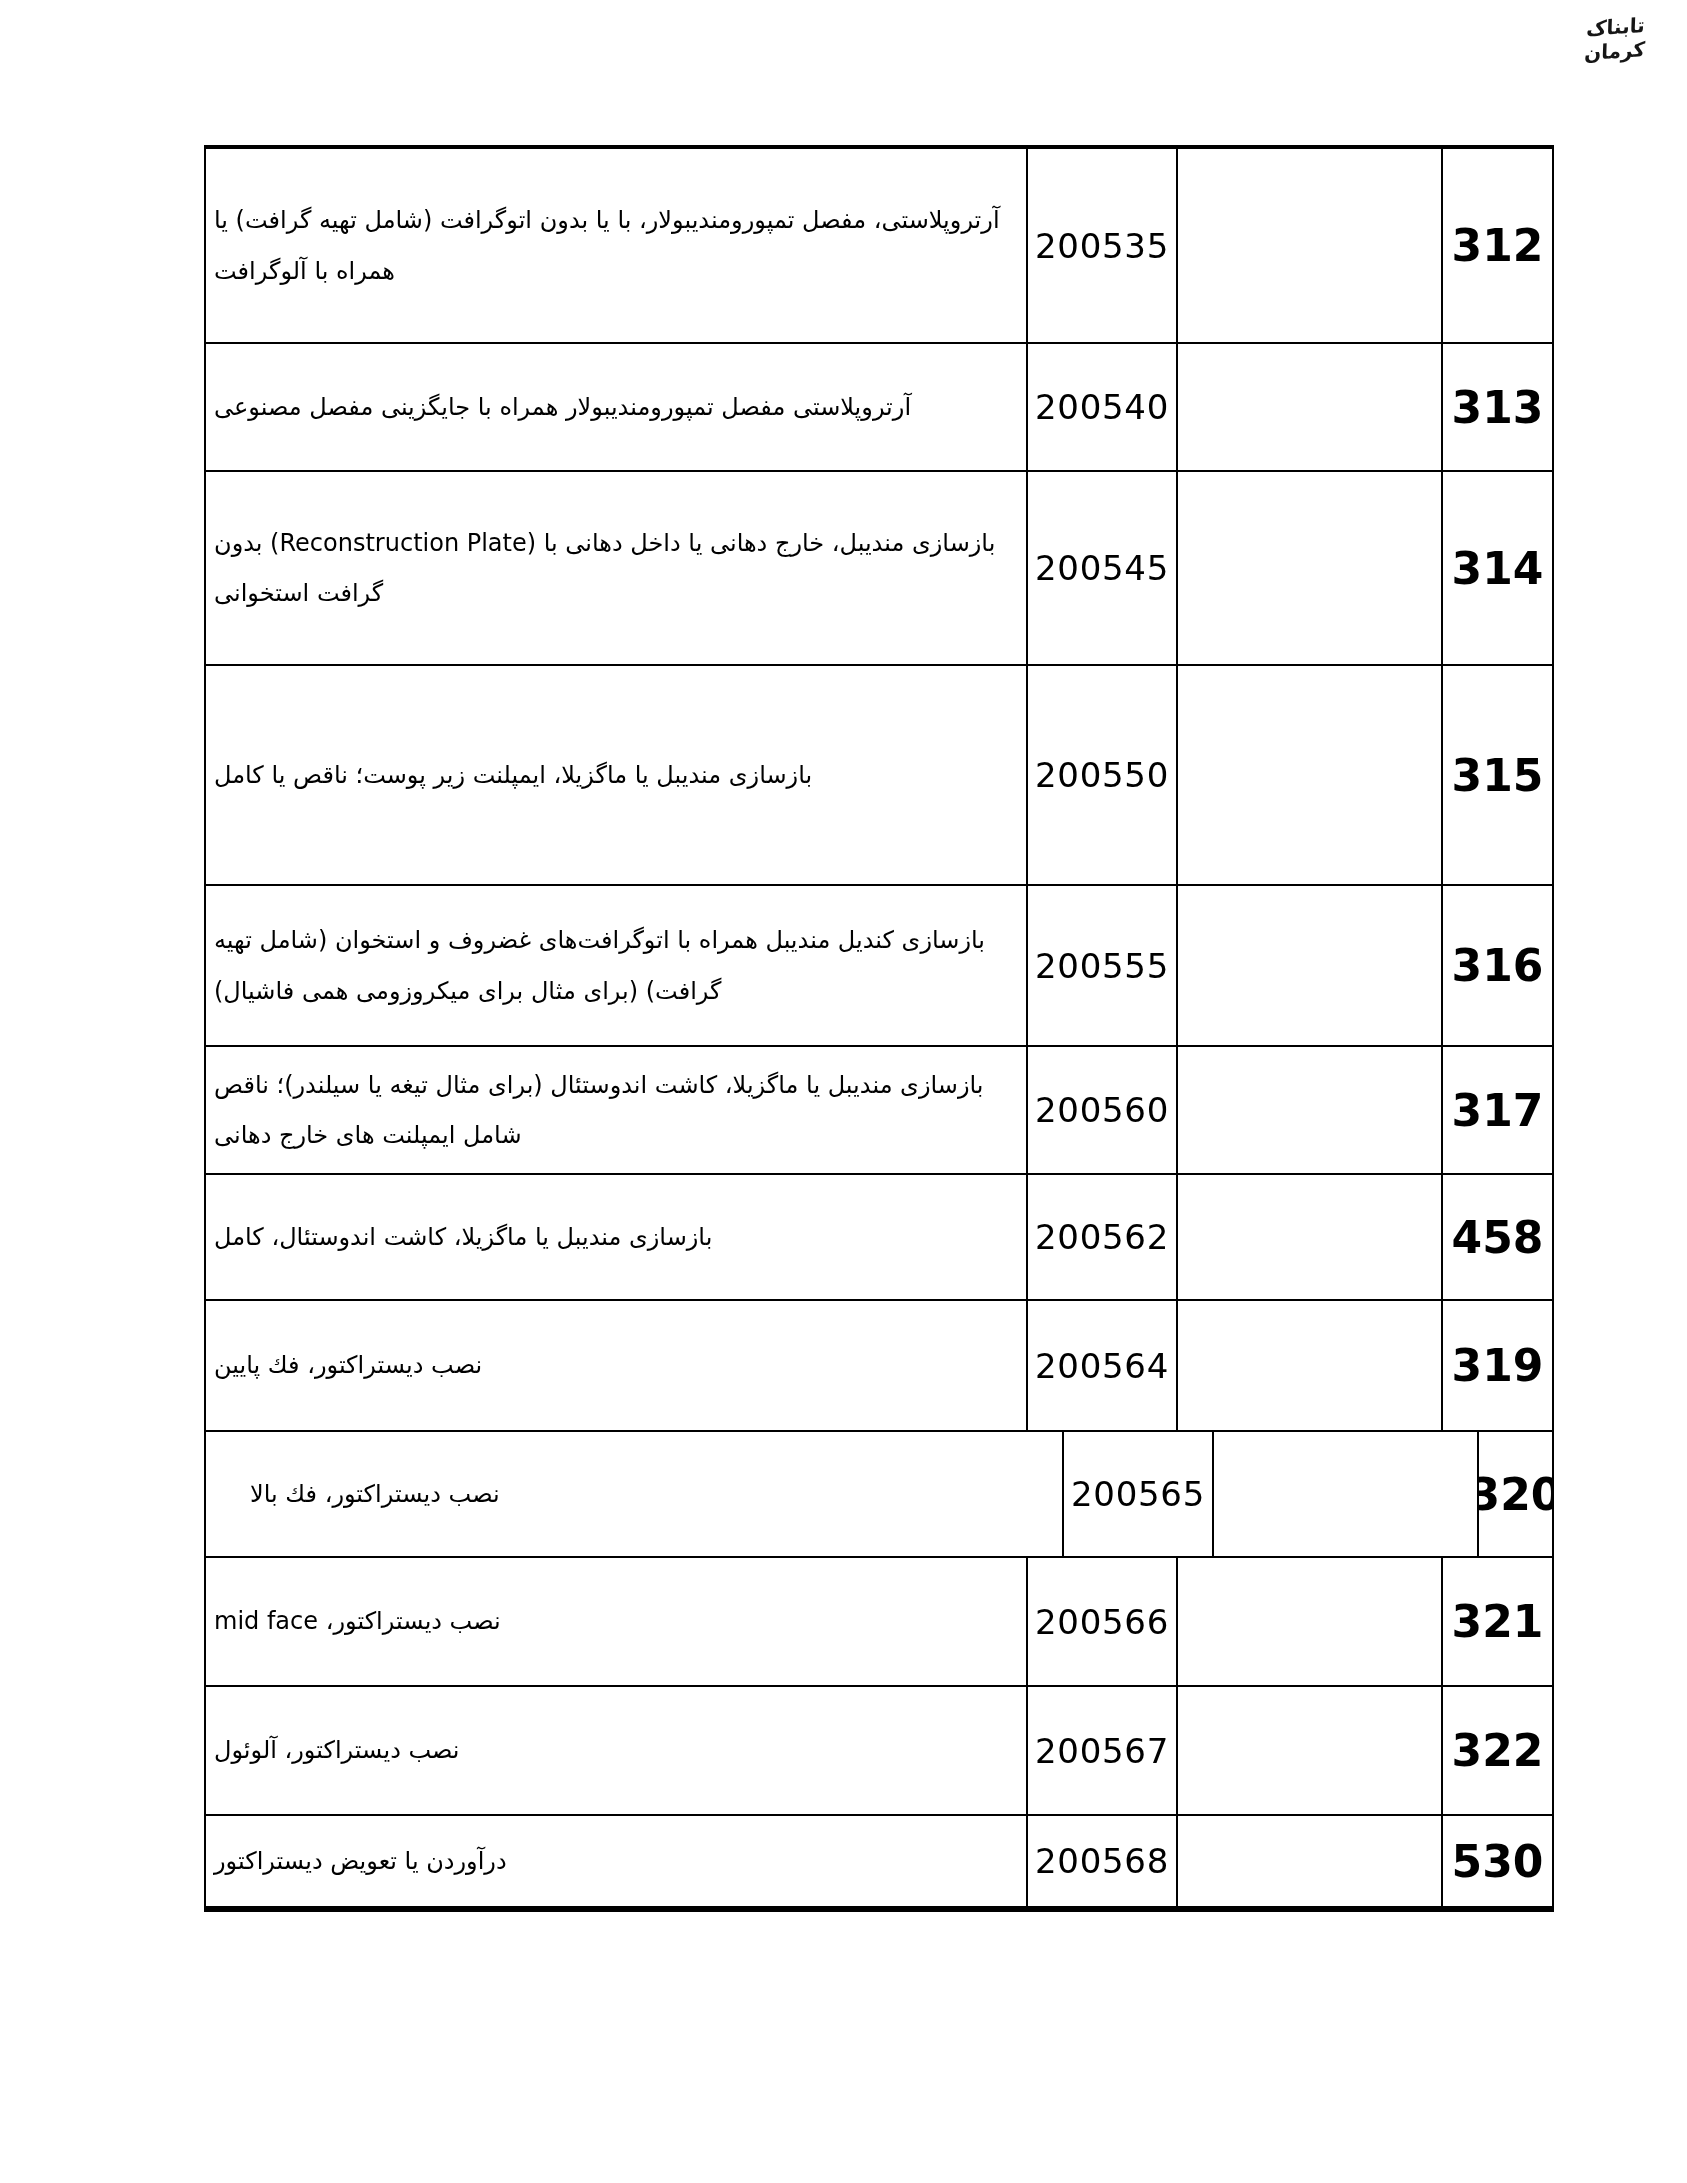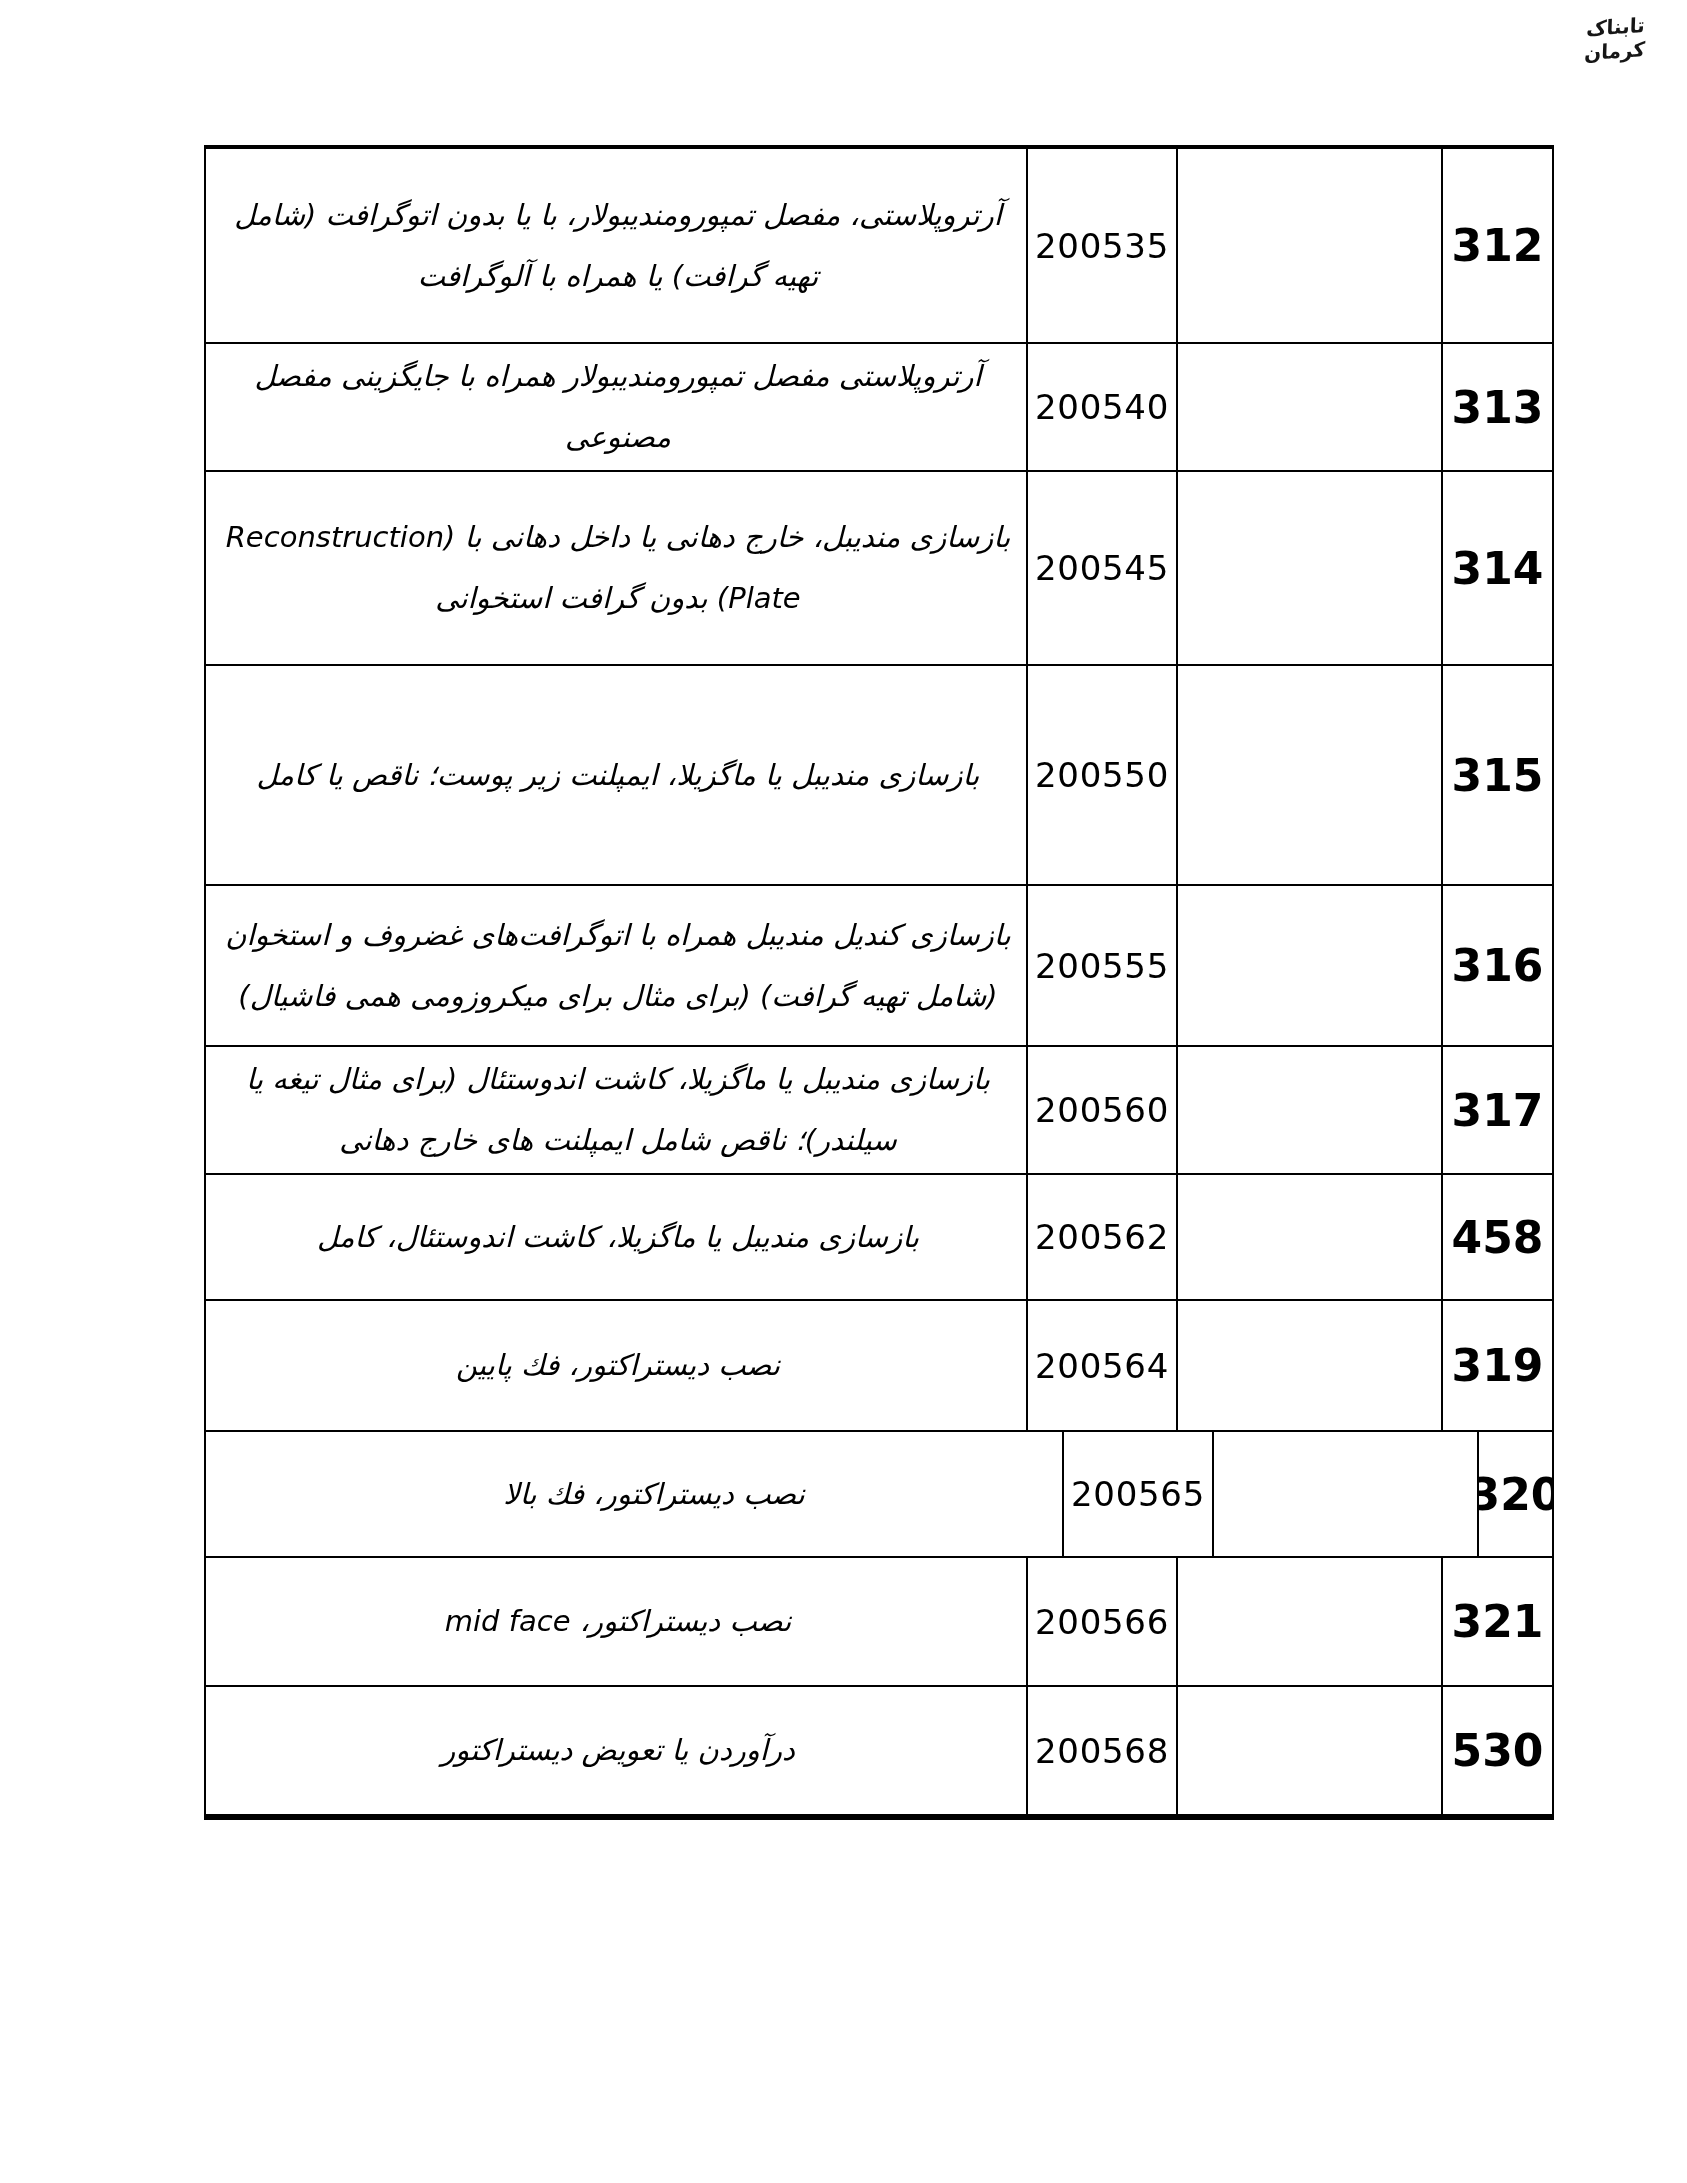--- a/index.html
+++ b/index.html
@@ -66,25 +66,24 @@
     align-items: center;
     box-sizing: border-box;
     overflow: hidden;
   }
   .cell.desc {
     padding: 0 4px 0 8px;
   }
   .desc-text {
     width: 100%;
     direction: rtl;
-    text-align: center;
-    font-size: 29px;
+    text-align: left;
+    font-size: 24px;
     line-height: 2.1;
     unicode-bidi: plaintext;
-    font-style: italic;
   }
   .cell.code {
     border-left: 2.6px solid #000;
     border-right: 2.6px solid #000;
     justify-content: center;
     font-size: 34px;
     letter-spacing: 0.7px;
   }
   .cell.blank {
     border-right: 2.6px solid #000;
@@ -225,20 +224,32 @@
     </div>
     <div class="cell code">
       <span>200566</span>
     </div>
     <div class="cell blank"></div>
     <div class="cell num">
       <span>321</span>
     </div>
   </div>
 
+  <div class="row">
+    <div class="cell desc">
+      <span class="desc-text">نصب دیستراکتور، آلوئول</span>
+    </div>
+    <div class="cell code">
+      <span>200567</span>
+    </div>
+    <div class="cell blank"></div>
+    <div class="cell num">
+      <span>322</span>
+    </div>
+  </div>
 
   <div class="row">
     <div class="cell desc">
       <span class="desc-text">درآوردن یا تعویض دیستراکتور</span>
     </div>
     <div class="cell code">
       <span>200568</span>
     </div>
     <div class="cell blank"></div>
     <div class="cell num">

